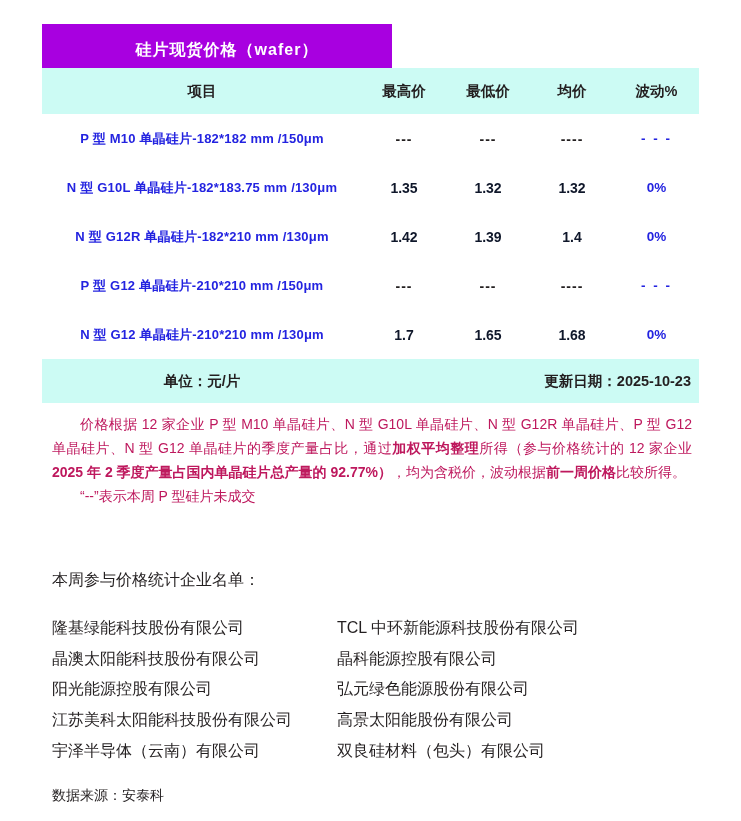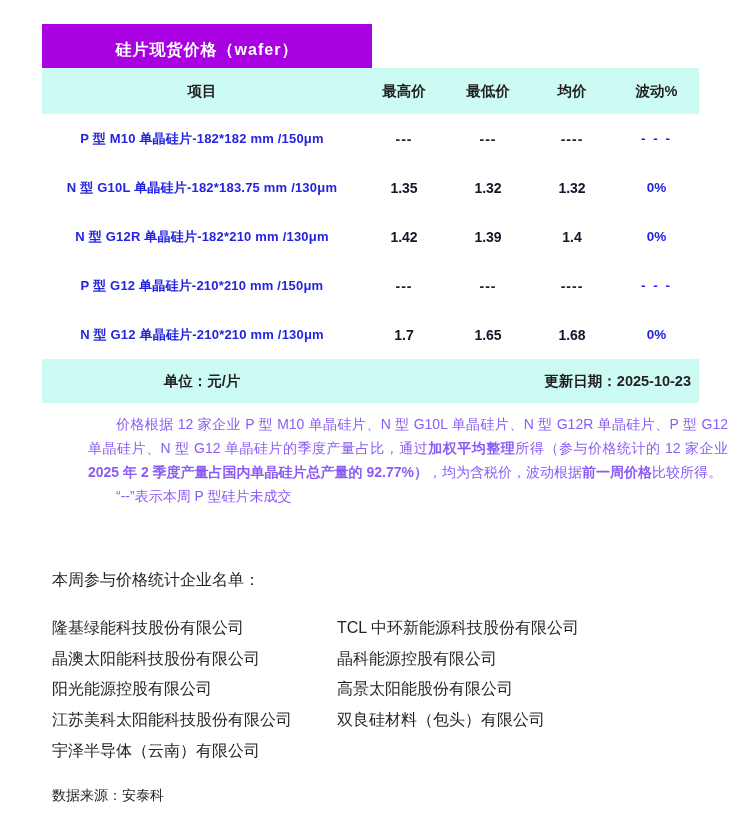--- a/index.html
+++ b/index.html
@@ -24,20 +24,21 @@
   .title-bar {
     position: absolute;
     left: 42px;
     top: 24px;
     width: 330px;
     height: 52px;
     background: #a800e0;
     display: flex;
     align-items: center;
     justify-content: center;
+    padding-left: 20px;
   }
   .title-bar .title-text {
     color: #ffffff;
     font-size: 16px;
     font-weight: bold;
     letter-spacing: 1px;
   }
   
   .price-table {
     position: absolute;
@@ -117,23 +118,22 @@
     padding-right: 8px;
   }
   
   .notes {
     position: absolute;
     left: 52px;
     top: 412px;
     width: 640px;
     font-size: 14px;
     line-height: 1.72;
-    color: #8b5cf6;
+    color: #be185d;
     text-align: justify;
-    margin-left: 36px;
   }
   .notes p {
     margin: 0;
   }
   .notes .indent {
     text-indent: 2em;
   }
   .notes b {
     font-weight: bold;
   }
@@ -250,20 +250,21 @@
       <div class="company-col">
         <div>隆基绿能科技股份有限公司</div>
         <div>晶澳太阳能科技股份有限公司</div>
         <div>阳光能源控股有限公司</div>
         <div>江苏美科太阳能科技股份有限公司</div>
         <div>宇泽半导体（云南）有限公司</div>
       </div>
       <div class="company-col">
         <div>TCL 中环新能源科技股份有限公司</div>
         <div>晶科能源控股有限公司</div>
+        <div>弘元绿色能源股份有限公司</div>
         <div>高景太阳能股份有限公司</div>
         <div>双良硅材料（包头）有限公司</div>
       </div>
     </div>
   </div>
 
   <div class="source">数据来源：安泰科</div>
 
 </div>
 

